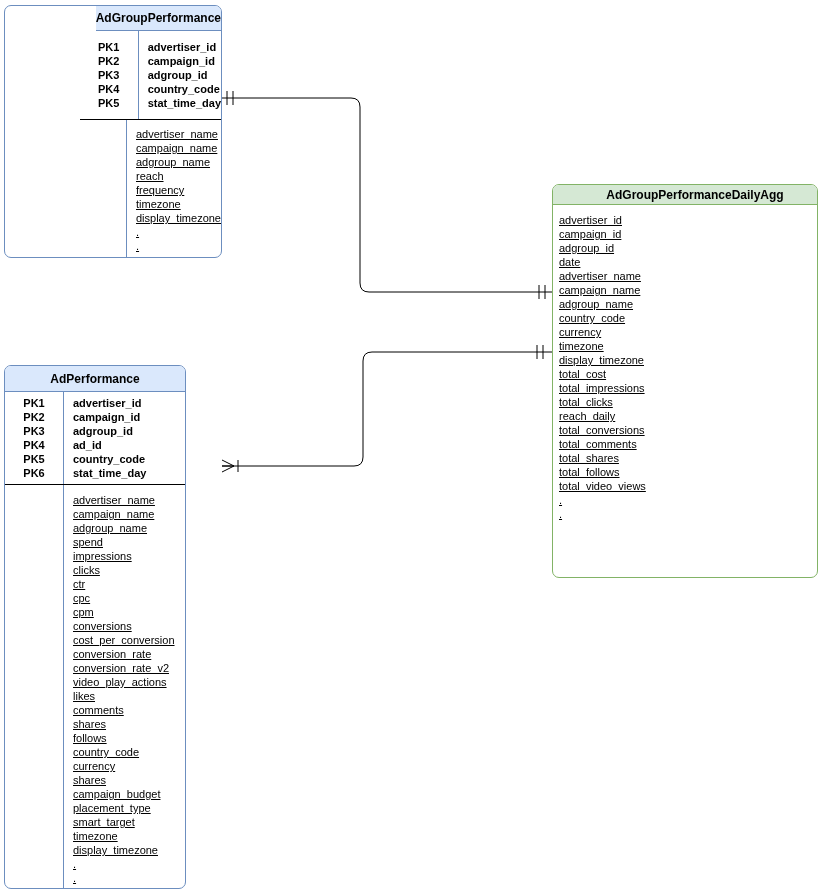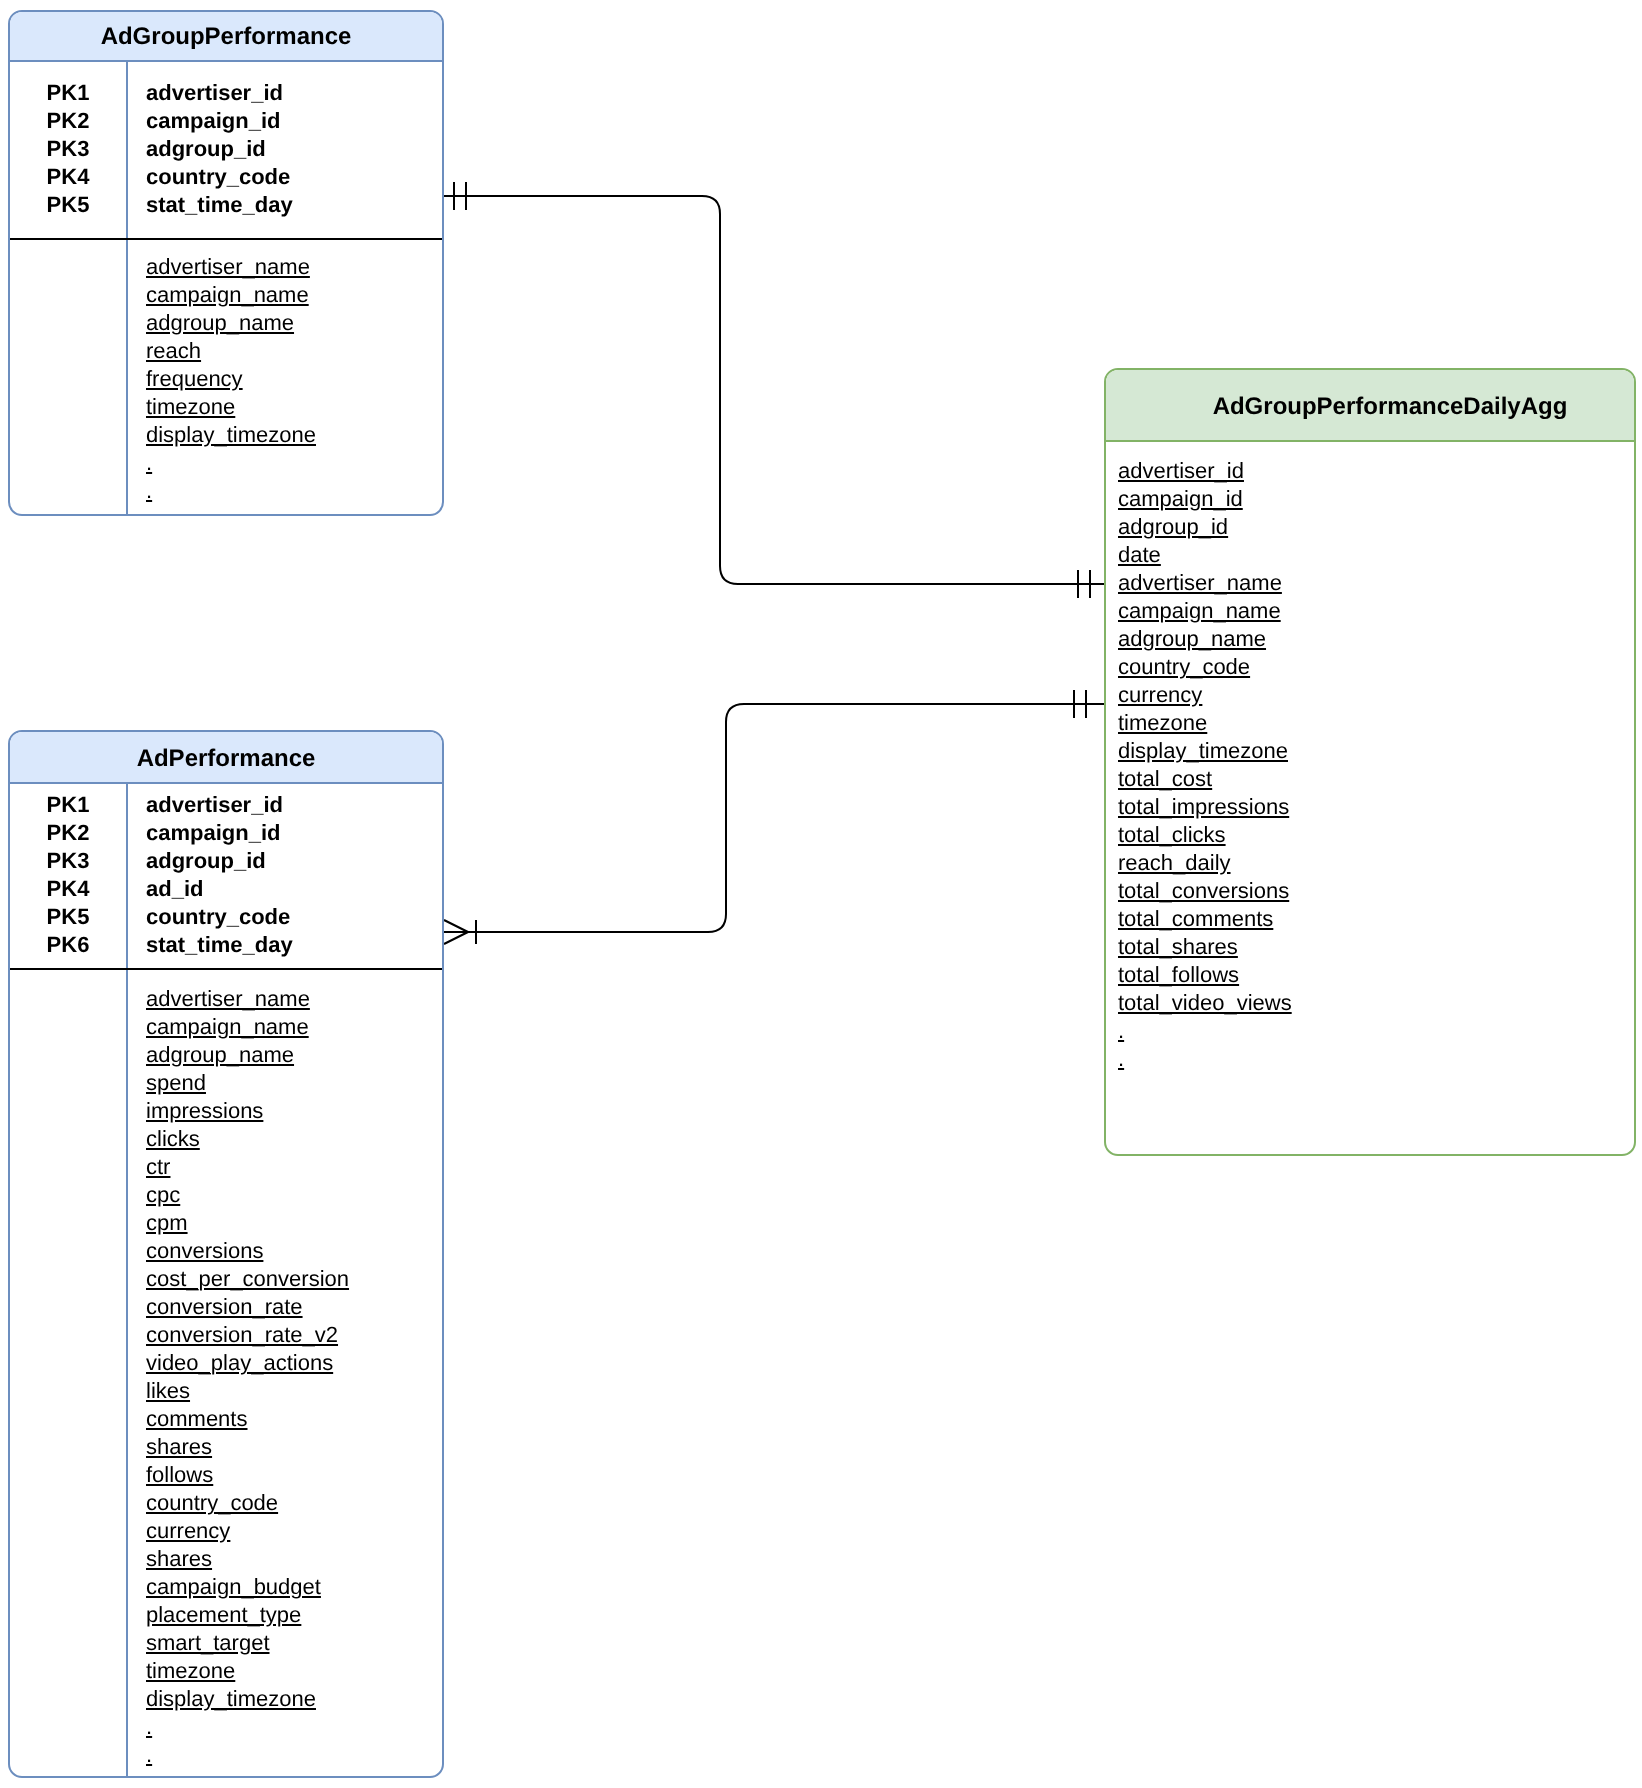--- a/index.html
+++ b/index.html
@@ -54,32 +54,32 @@
   .fields-spacer { flex: 0 0 59px; border-right: 1px solid #6c8ebf; }
   .fields-list { flex: 1 1 auto; padding-left: 9px; }
   .fields-list-flat { flex: 1 1 auto; padding-left: 6px; }
   .row {
     font-size: 11px;
     line-height: 14px;
     color: #000000;
     white-space: nowrap;
   }
   
-  #table-adgroup-performance { left: 4px; top: 5px; width: 218px; height: 253px; }
+  #table-adgroup-performance { left: 4px; top: 5px; width: 218px; height: 253px; align-items: flex-end; }
   #table-adgroup-performance .erd-header { height: 25px; }
   #table-adgroup-performance .pk-tags, #table-adgroup-performance .pk-fields { padding-top: 9px; padding-bottom: 9px; }
   #table-adgroup-performance .fields-list { padding-top: 7px; }
 
-  #table-ad-performance { left: 4px; top: 365px; width: 218px; height: 524px; }
+  #table-ad-performance { left: 4px; top: 365px; width: 182px; height: 524px; }
   #table-ad-performance .erd-header { height: 26px; }
   #table-ad-performance .pk-tags, #table-ad-performance .pk-fields { padding-top: 4px; padding-bottom: 4px; }
   #table-ad-performance .fields-list { padding-top: 8px; }
 
   #table-adgroup-performance-daily-agg { left: 552px; top: 184px; width: 266px; height: 394px; border-color: #82b366; }
-  #table-adgroup-performance-daily-agg .erd-header { height: 36px; background: #d5e8d4; border-bottom-color: #82b366; padding-left: 20px; }
+  #table-adgroup-performance-daily-agg .erd-header { height: 20px; background: #d5e8d4; border-bottom-color: #82b366; padding-left: 20px; }
   #table-adgroup-performance-daily-agg .fields-list-flat { padding-top: 8px; }
 </style>
 </head>
 <body>
 
 <div id="canvas">
 
   <svg id="connector-layer" viewBox="0 0 821 894" fill="none" stroke="#000000" stroke-width="1">
     <g>
       <path d="M222,98 H351 Q360,98 360,107 V283 Q360,292 369,292 H552"></path>

